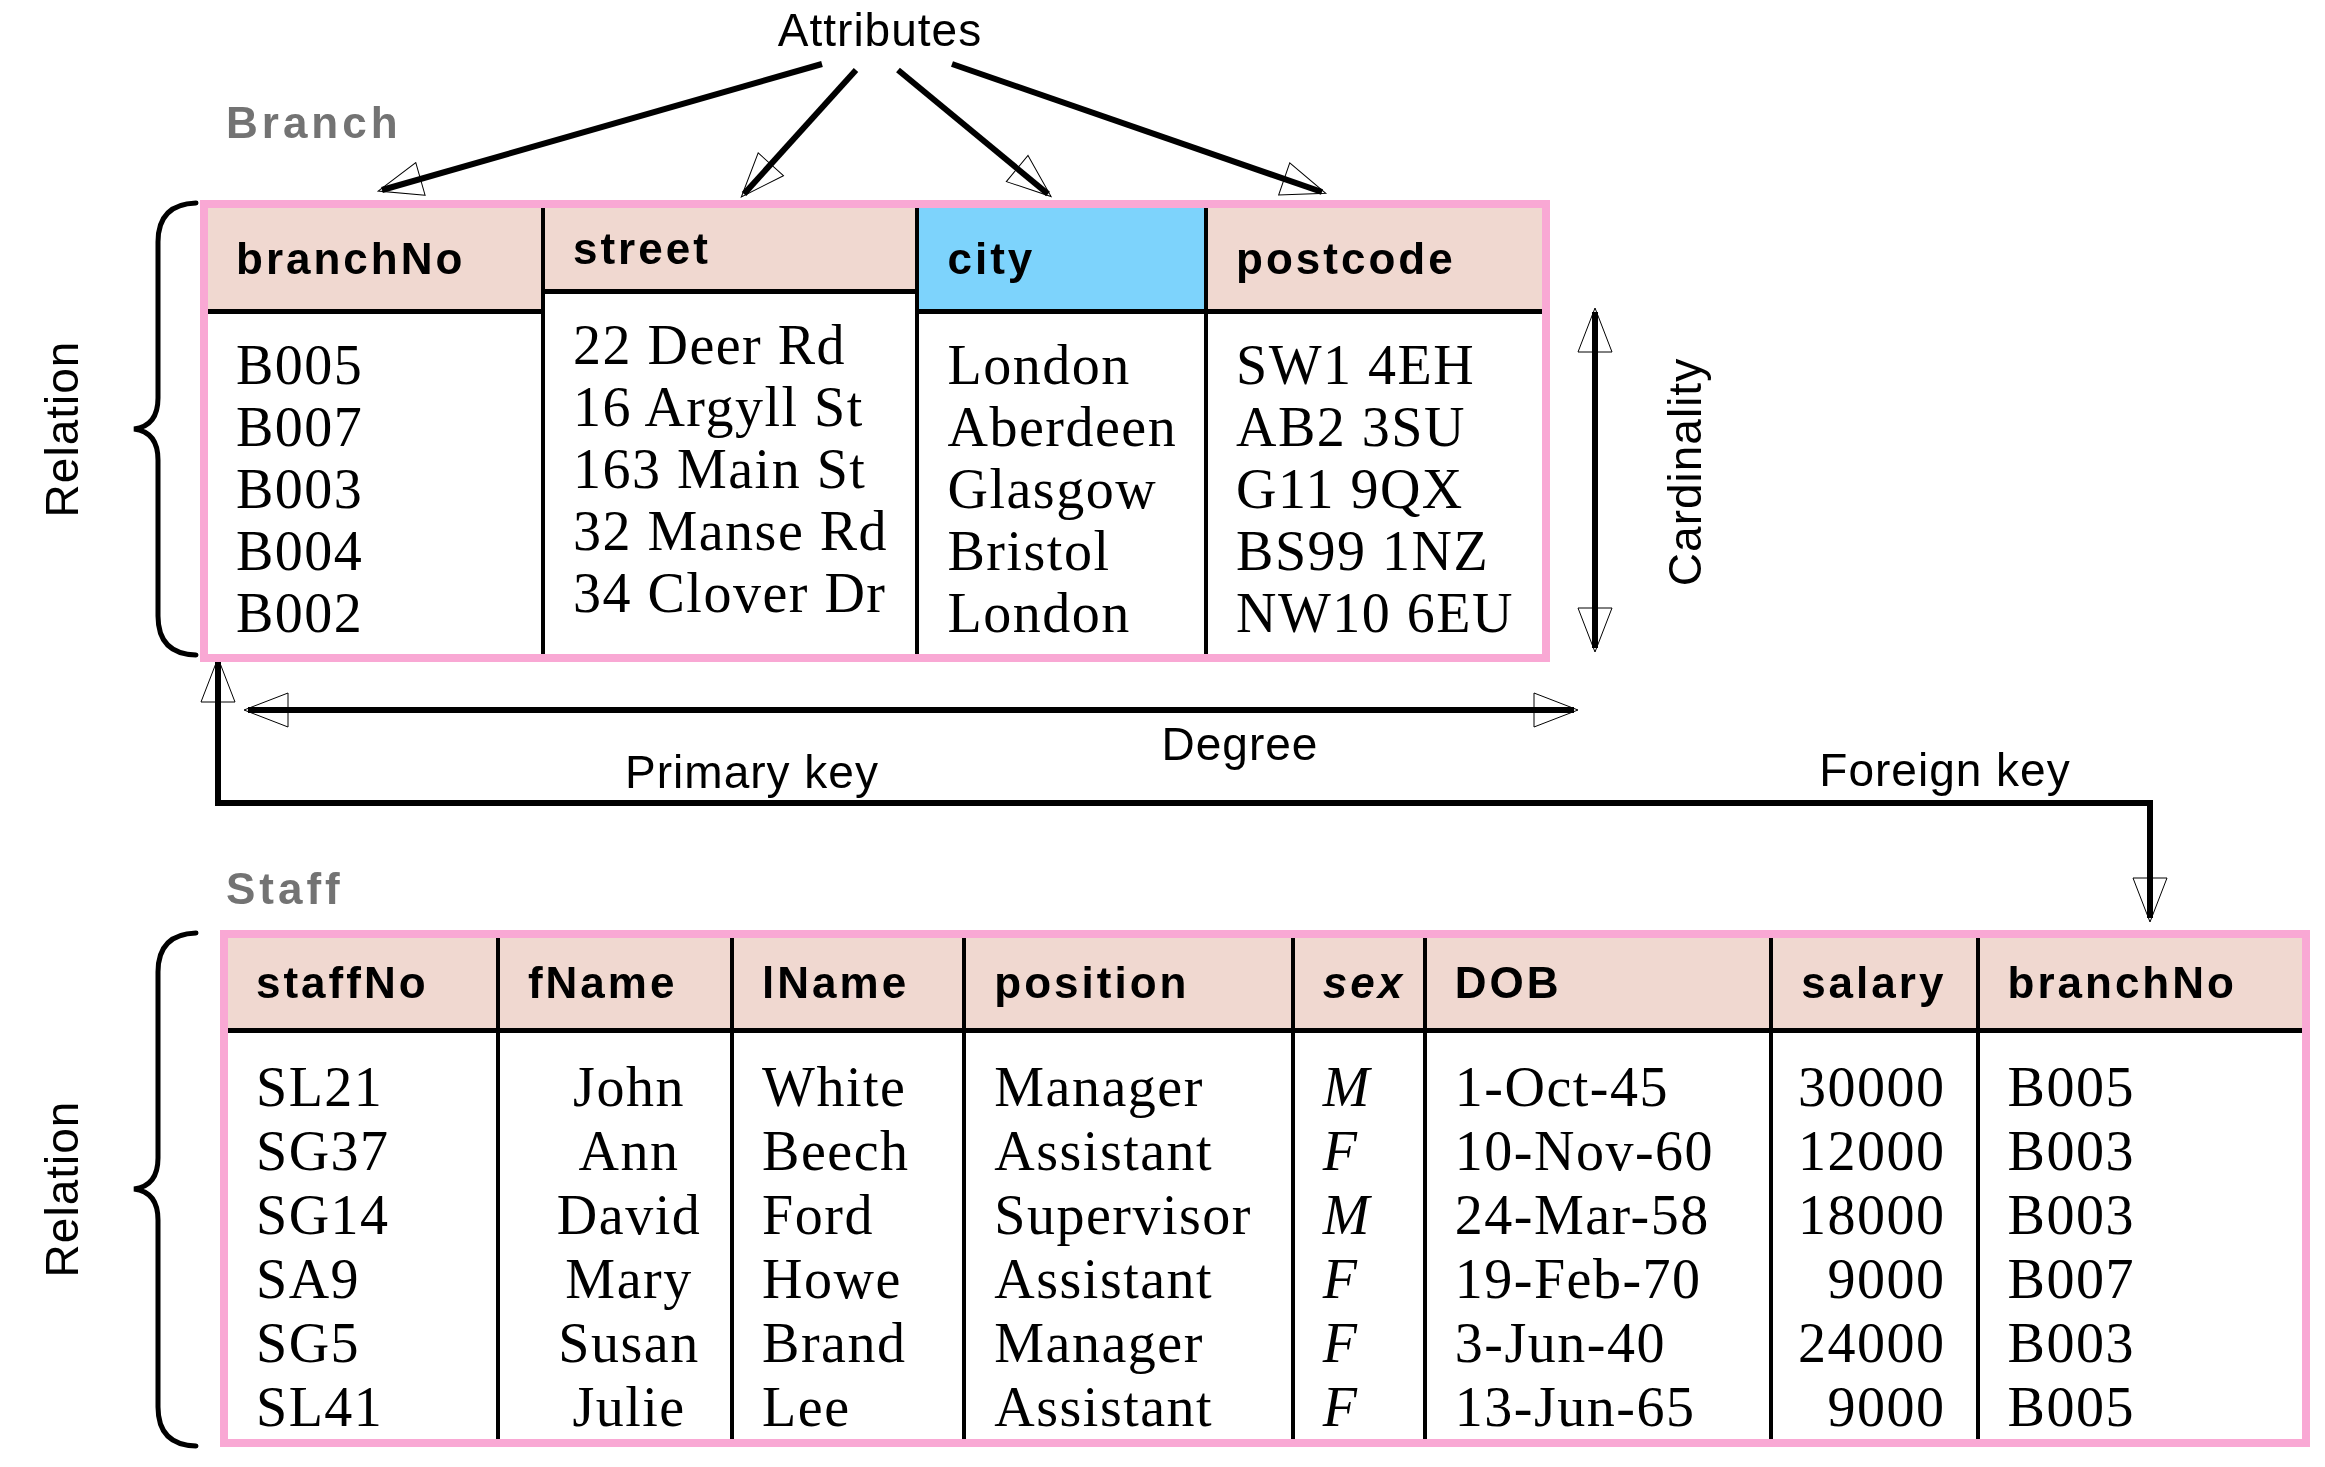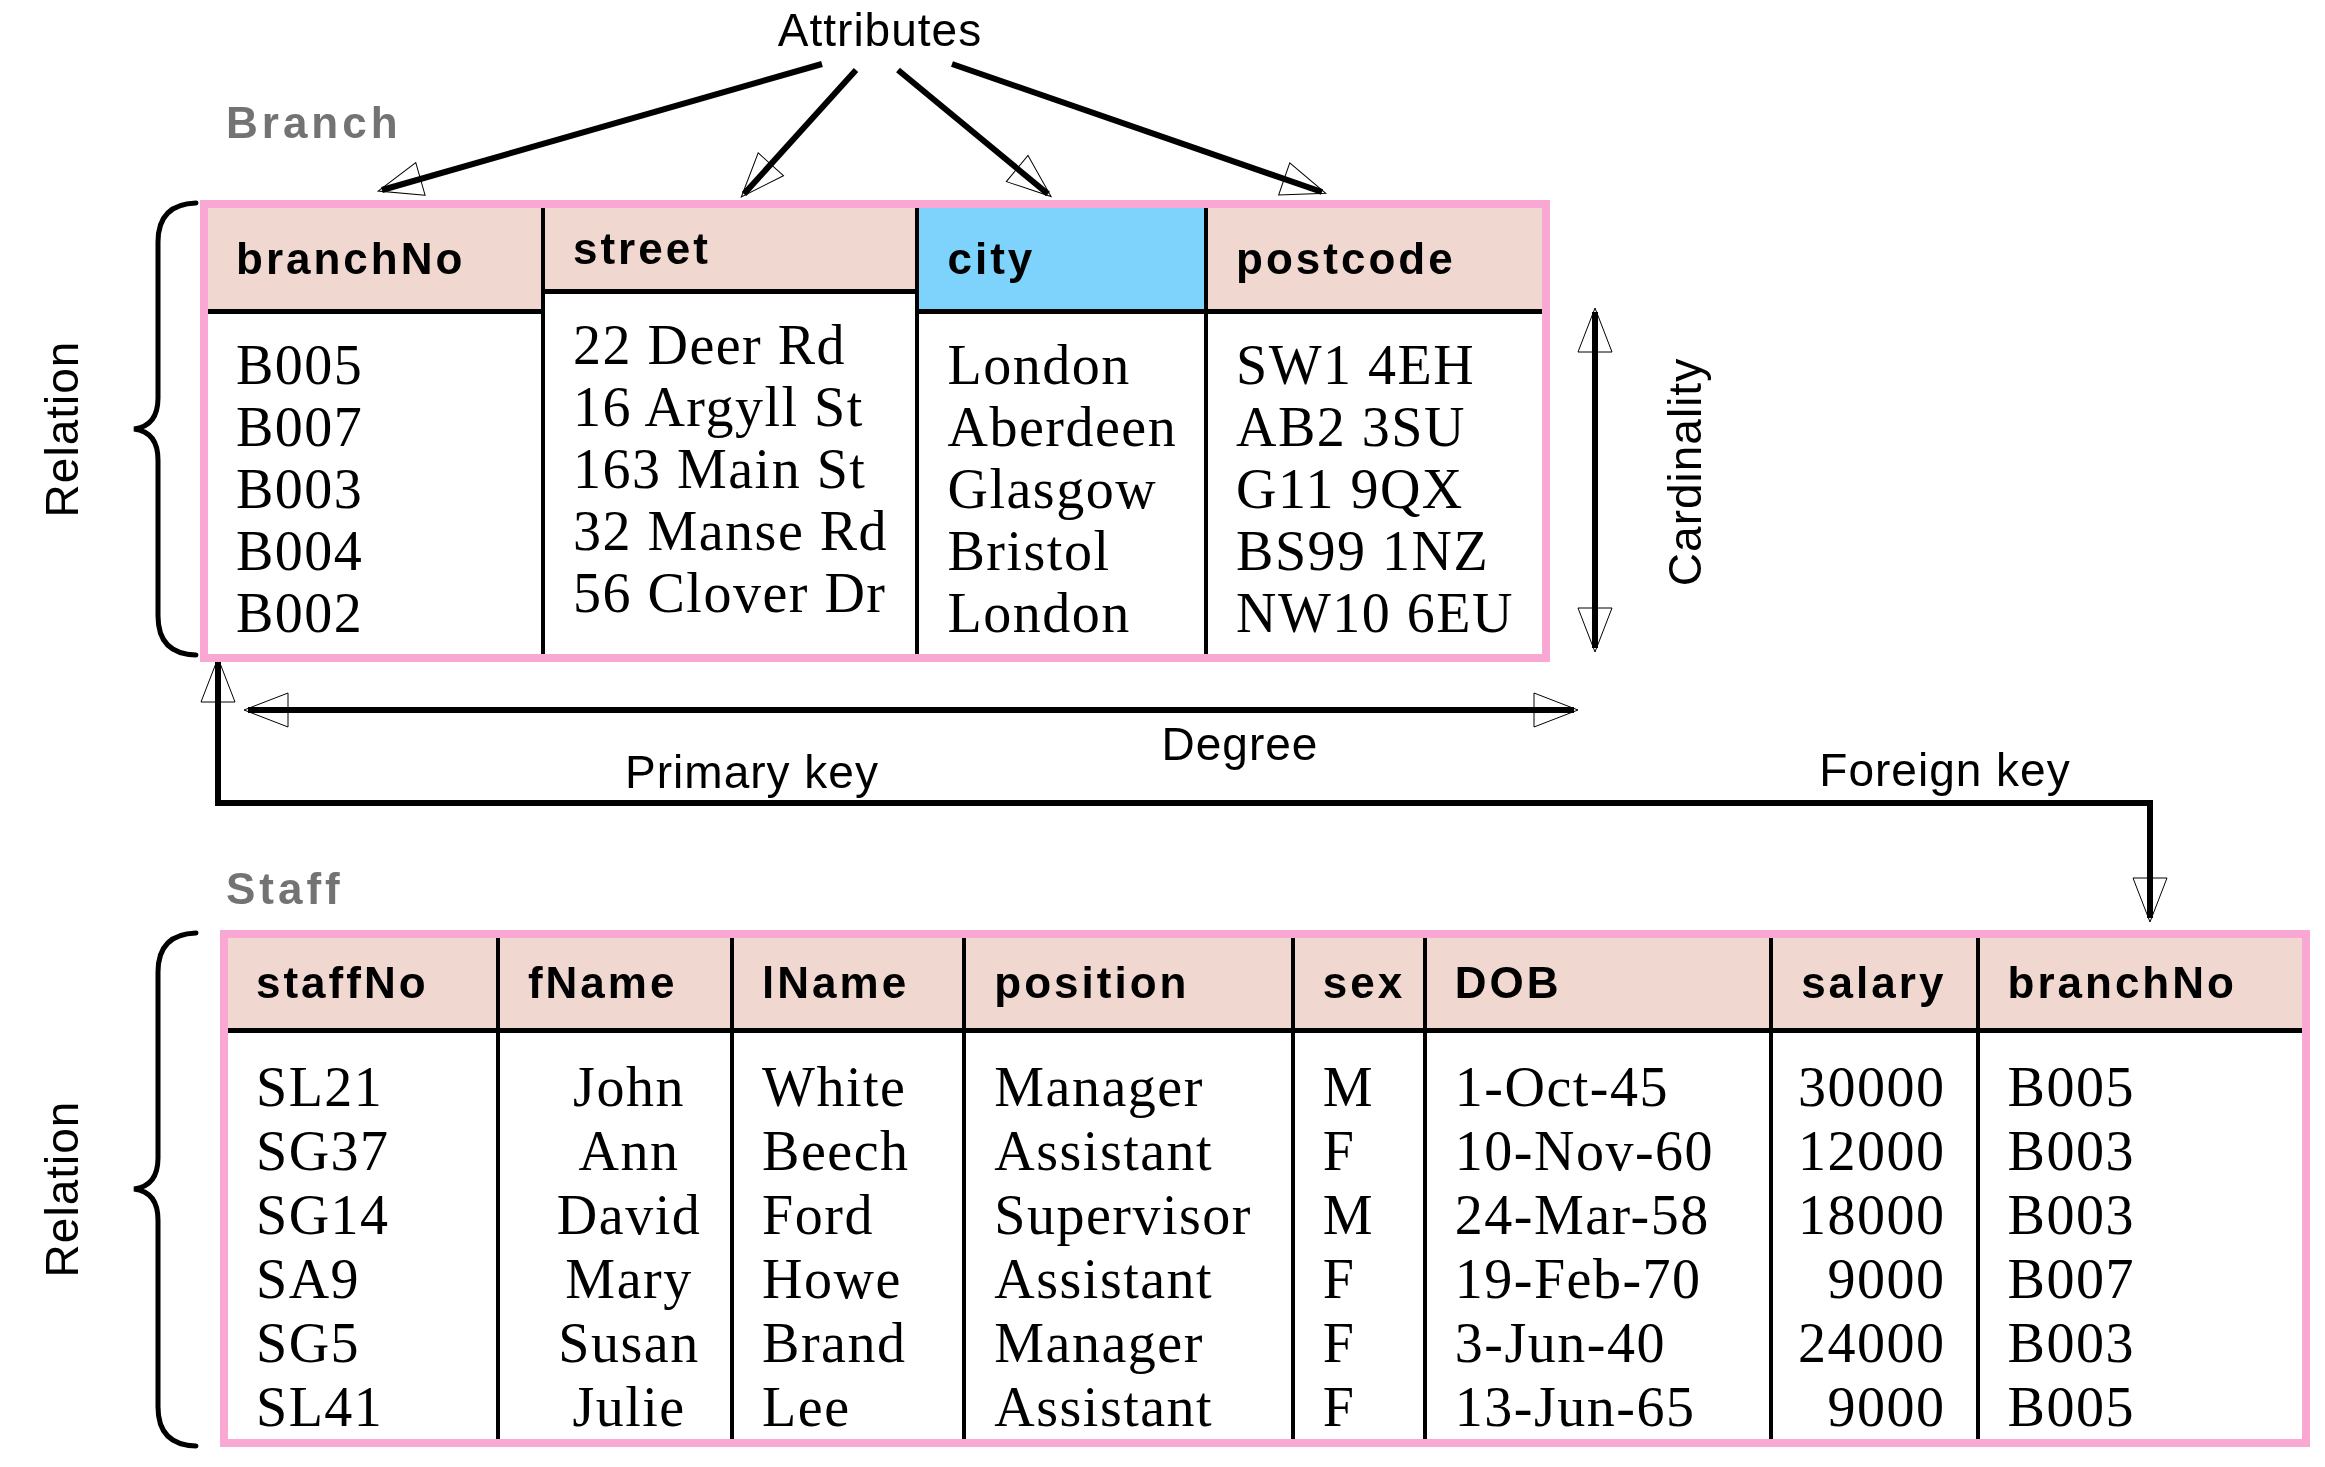--- a/index.html
+++ b/index.html
@@ -138,21 +138,21 @@
           <div class="cell">B002</div>
         </div>
       </div>
       <div class="col" style="width: 379px;">
         <div class="hdr" style="height: 86px; background: rgb(240, 216, 208);">street</div>
         <div class="body" style="padding-top: 20px; line-height: 62px;">
           <div class="cell">22 Deer Rd</div>
           <div class="cell">16 Argyll St</div>
           <div class="cell">163 Main St</div>
           <div class="cell">32 Manse Rd</div>
-          <div class="cell">56 Clover Dr</div>
+          <div class="cell">34 Clover Dr</div>
         </div>
       </div>
       <div class="col" style="width: 292px;">
         <div class="hdr" style="height: 106px; background: #7dd3fc;">city</div>
         <div class="body" style="padding-top: 20px; line-height: 62px;">
           <div class="cell">London</div>
           <div class="cell">Aberdeen</div>
           <div class="cell">Glasgow</div>
           <div class="cell">Bristol</div>
           <div class="cell">London</div>
@@ -208,21 +208,21 @@
         <div class="hdr" style="height: 100px; background: rgb(240, 216, 208);">position</div>
         <div class="body" style="padding-top: 22px; line-height: 64px;">
           <div class="cell">Manager</div>
           <div class="cell">Assistant</div>
           <div class="cell">Supervisor</div>
           <div class="cell">Assistant</div>
           <div class="cell">Manager</div>
           <div class="cell">Assistant</div>
         </div>
       </div>
-      <div class="col" style="width: 133px;">
+      <div class="col" style="width: 133px; font-style: italic;">
         <div class="hdr" style="height: 100px; background: rgb(240, 216, 208);">sex</div>
         <div class="body" style="padding-top: 22px; line-height: 64px;">
           <div class="cell">M</div>
           <div class="cell">F</div>
           <div class="cell">M</div>
           <div class="cell">F</div>
           <div class="cell">F</div>
           <div class="cell">F</div>
         </div>
       </div>

